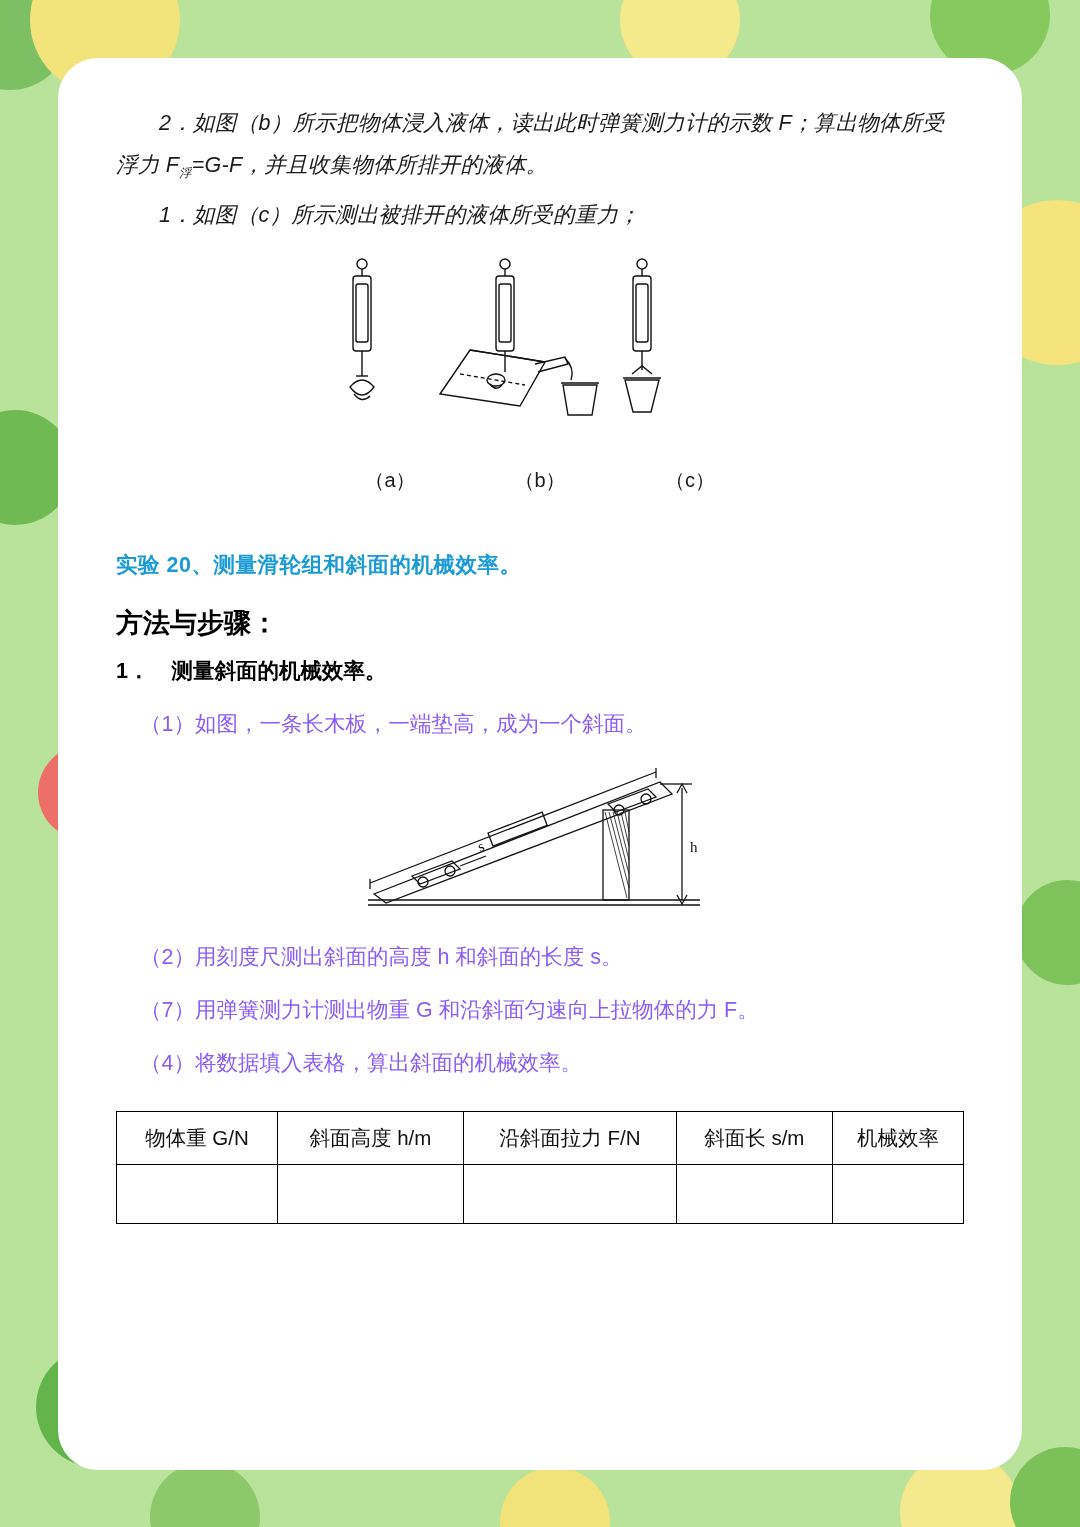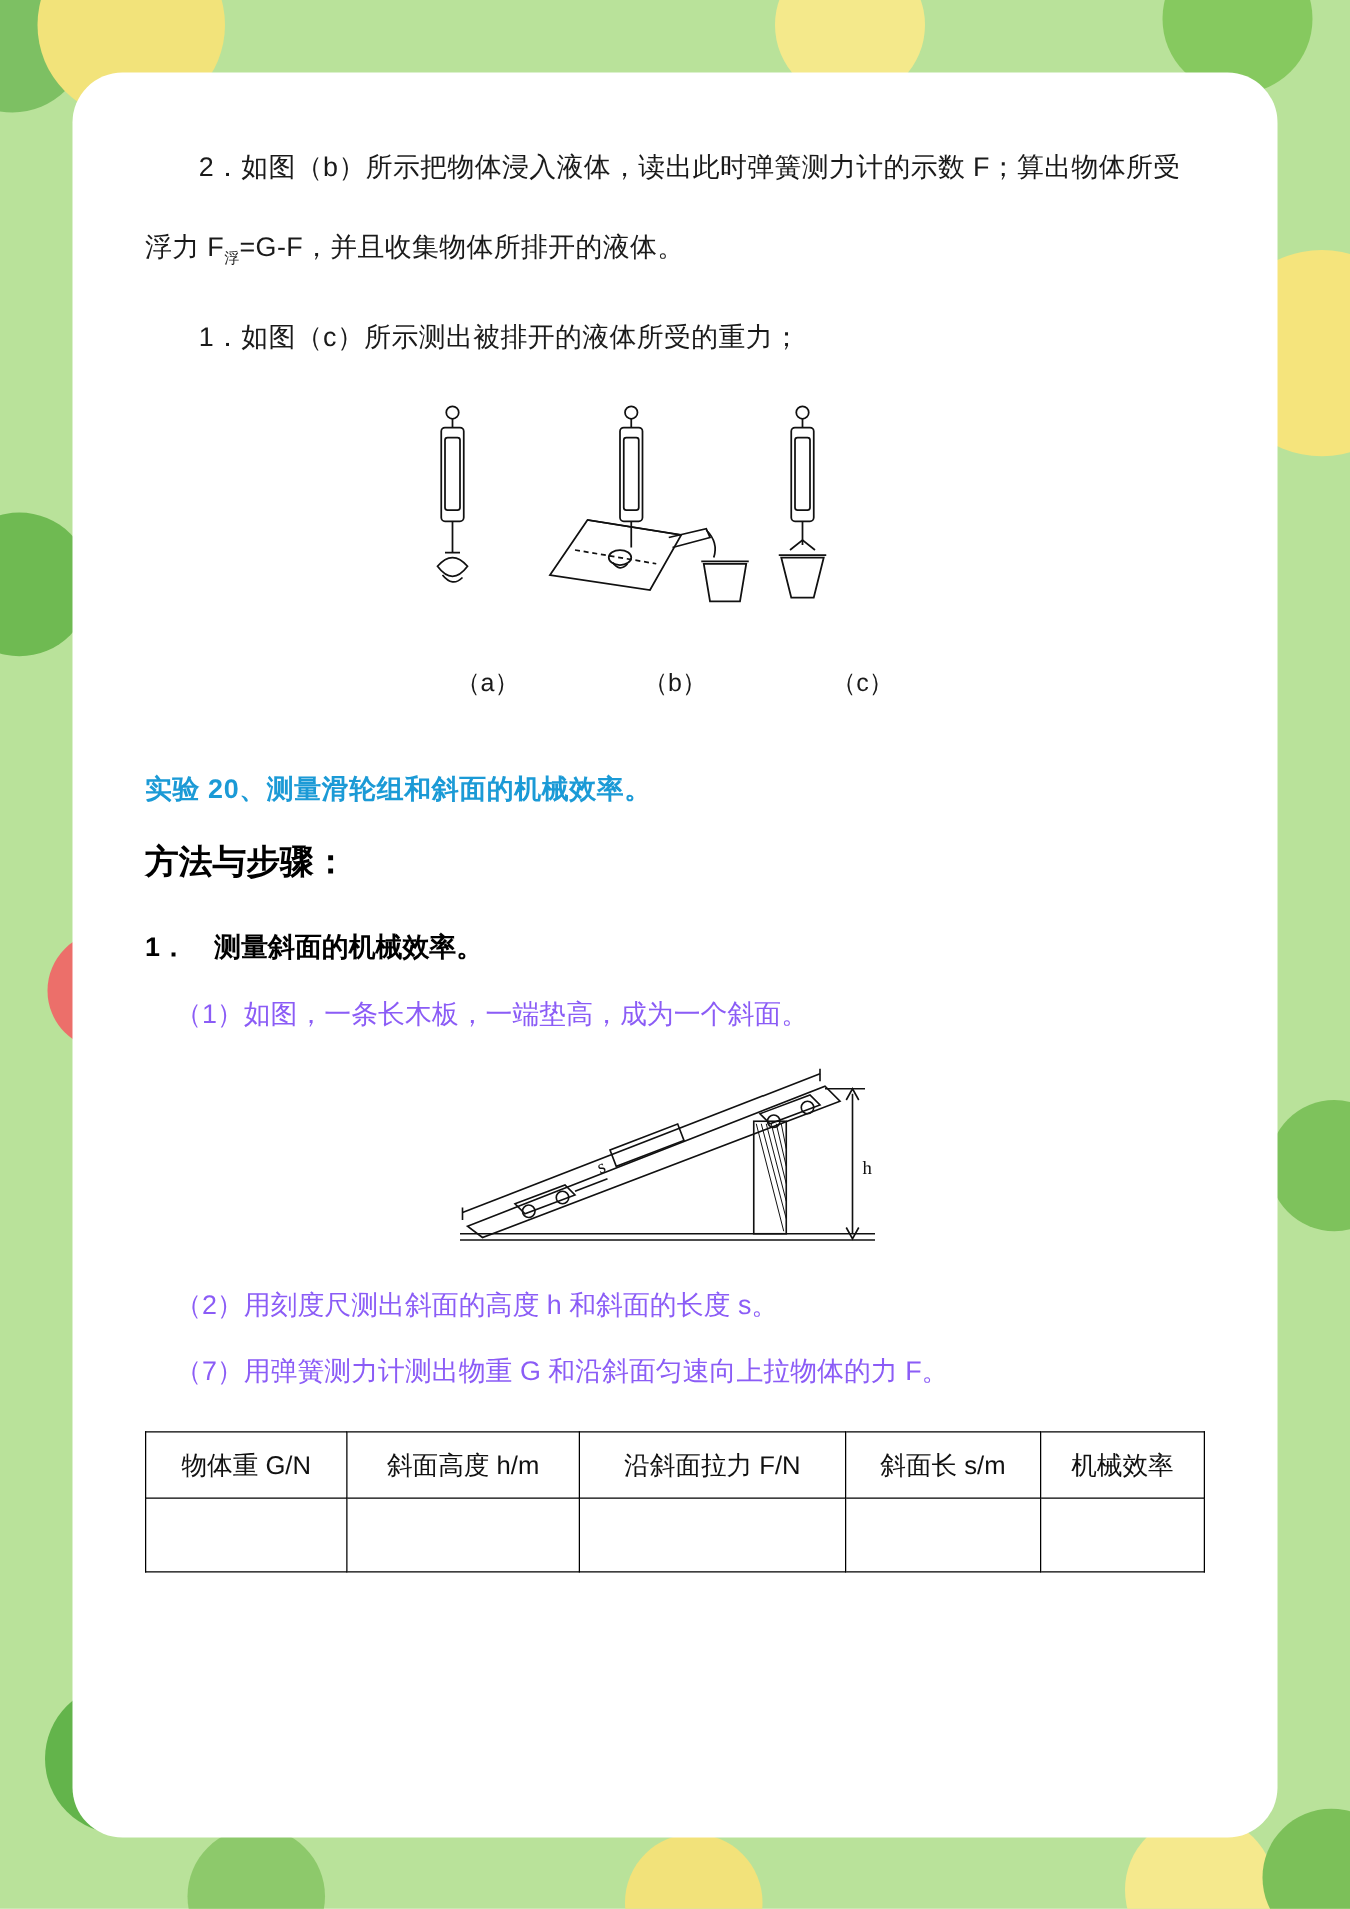--- a/index.html
+++ b/index.html
@@ -48,24 +48,25 @@
     height: 1412px;
     background: #ffffff;
     border-radius: 40px;
     box-sizing: border-box;
     padding: 44px 58px 0 58px;
     overflow: hidden;
   }
 
   .para {
     font-size: 21.5px;
-    line-height: 64px;
+    line-height: 42px;
     color: #1a1a1a;
     margin: 0;
     letter-spacing: 0.3px;
+    font-style: italic;
   }
   .indent2 { text-indent: 2em; }
 
   .sub {
     font-size: 12px;
     vertical-align: sub;
   }
 
   
   .fig-abc {
@@ -93,21 +94,21 @@
   .heading-bold {
     font-weight: bold;
     font-size: 27px;
     color: #000;
     margin-top: 26px;
   }
   .step-bold {
     font-weight: bold;
     font-size: 21.5px;
     color: #000;
-    margin-top: 36px;
+    margin-top: 15px;
   }
   .step-bold .num { margin-right: 22px; }
 
   .item {
     font-size: 21.5px;
     color: #8b5cf6;
     margin-top: 24px;
     padding-left: 24px;
   }
 
@@ -251,20 +252,21 @@
         <path d="M317 45 L322 36 L327 45"></path>
         <path d="M317 147 L322 156 L327 147"></path>
         <line x1="300" y1="36" x2="332" y2="36"></line>
         <text x="330" y="104" font-size="15" font-family="Liberation Serif, serif" fill="#111" stroke="none">h</text>
       </g>
     </svg>
   </div>
 
   <div class="item">（2）用刻度尺测出斜面的高度 h 和斜面的长度 s。</div>
   <div class="item">（7）用弹簧测力计测出物重 G 和沿斜面匀速向上拉物体的力 F。</div>
+  <div class="item">（4）将数据填入表格，算出斜面的机械效率。</div>
 
   <table class="data-table">
     <thead>
       <tr>
         <th>物体重 G/N</th>
         <th>斜面高度 h/m</th>
         <th>沿斜面拉力 F/N</th>
         <th>斜面长 s/m</th>
         <th>机械效率</th>
       </tr>

